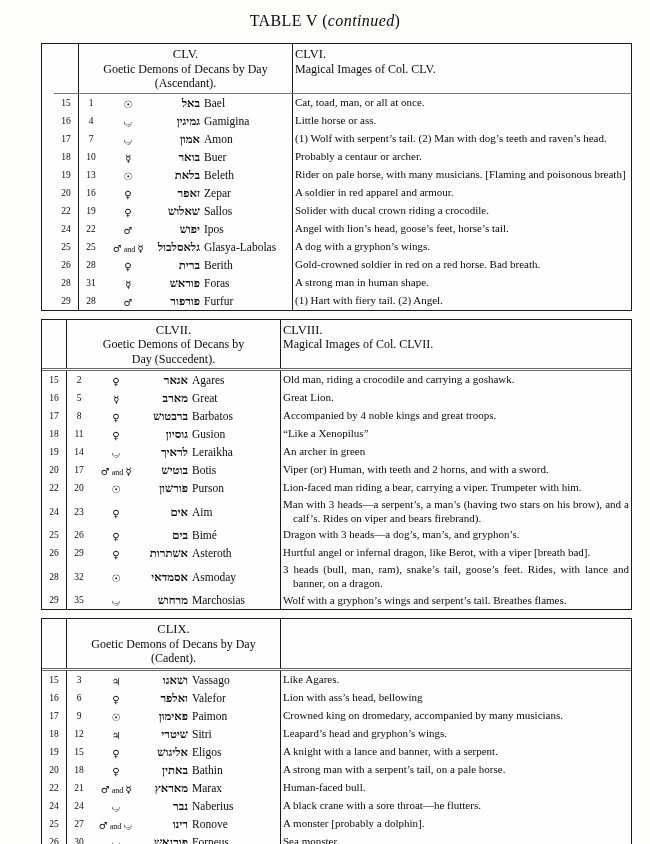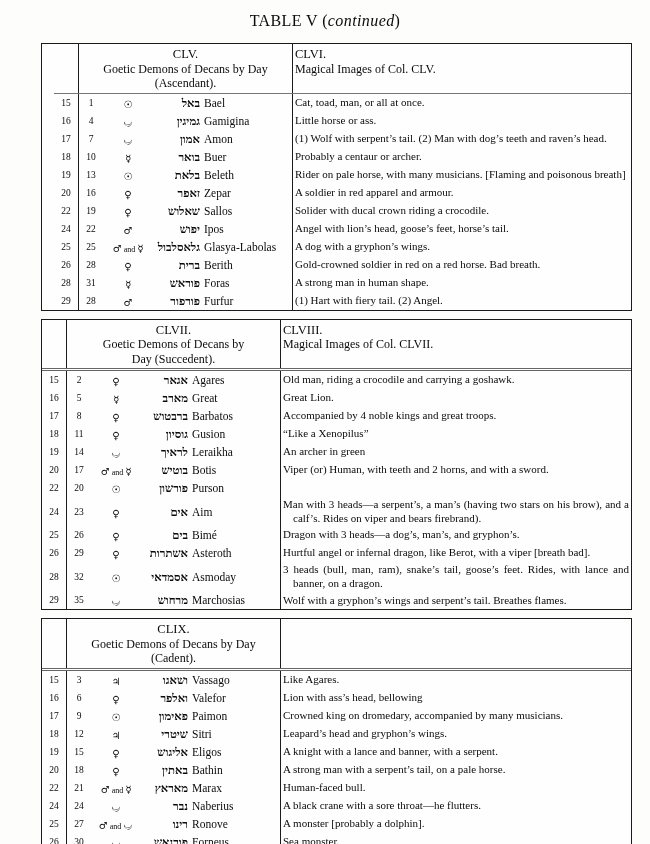--- a/index.html
+++ b/index.html
@@ -329,20 +329,23 @@
   </div>
 
   <div class="trow">
     <div class="c-num">22</div>
     <div class="c-main">
       <span class="c-ord">20</span>
       <span class="c-sym"><span class="g g-sun">☉</span></span>
       <span class="c-heb">פורשון</span>
       <span class="c-name">Purson</span>
     </div>
+    <div class="c-desc">
+      <span class="desc-text">Lion-faced man riding a bear, carrying a viper.  Trumpeter with him.</span>
+    </div>
   </div>
 
   <div class="trow">
     <div class="c-num">24</div>
     <div class="c-main">
       <span class="c-ord">23</span>
       <span class="c-sym"><span class="g g-venus">♀</span></span>
       <span class="c-heb">אים</span>
       <span class="c-name">Aim</span>
     </div>

